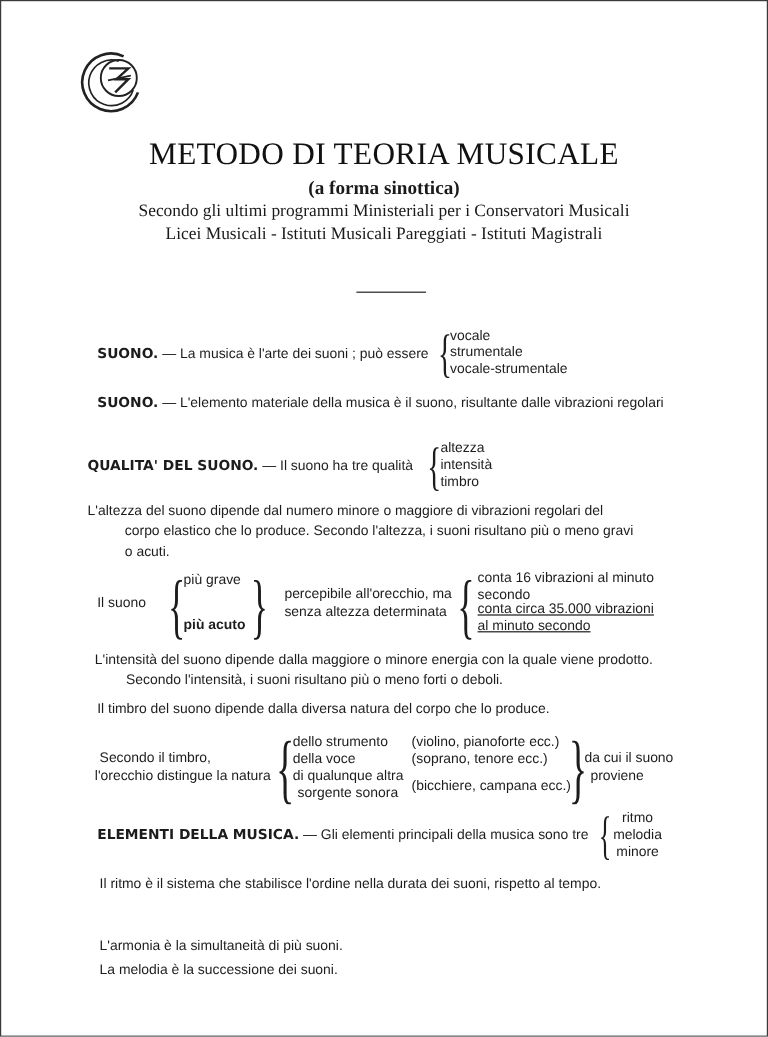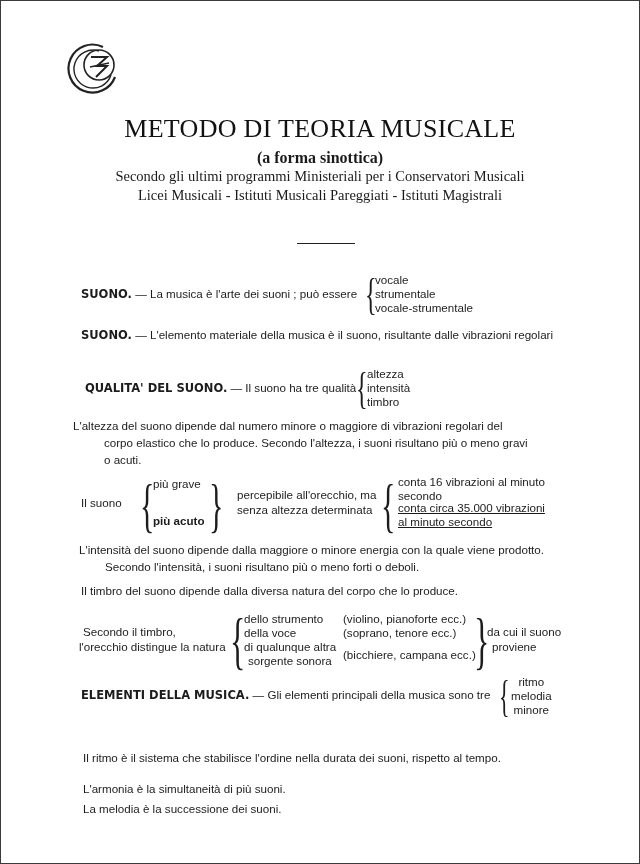--- a/index.html
+++ b/index.html
@@ -54,21 +54,21 @@
     <div>vocale</div>
     <div>strumentale</div>
     <div>vocale-strumentale</div>
   </div>
 
   <div class="abs body-txt" style="left:80px; top:327px;">
     <span class="hd">SUONO.</span>
     <span>— L'elemento materiale della musica è il suono, risultante dalle vibrazioni regolari</span>
   </div>
 
-  <div class="abs body-txt" style="left:84px; top:380px;">
+  <div class="abs body-txt" style="left:72px; top:380px;">
     <span class="hd">QUALITA' DEL SUONO.</span>
     <span>— Il suono ha tre qualità</span>
   </div>
   <div class="abs brace" style="left:355px; top:362px; font-size:44px; transform:scaleX(0.55);">{</div>
   <div class="abs body-txt list-col" style="left:366px; top:366px;">
     <div>altezza</div>
     <div>intensità</div>
     <div>timbro</div>
   </div>
 
@@ -120,17 +120,17 @@
     <span class="hd">ELEMENTI DELLA MUSICA.</span>
     <span>— Gli elementi principali della musica sono tre</span>
   </div>
   <div class="abs brace" style="left:498px; top:670px; font-size:44px; transform:scaleX(0.5);">{</div>
   <div class="abs body-txt list-col" style="left:510px; top:674px; text-align:center;">
     <div>ritmo</div>
     <div>melodia</div>
     <div>minore</div>
   </div>
 
-  <div class="abs body-txt" style="left:82px; top:750px;">Il ritmo è il sistema che stabilisce l'ordine nella durata dei suoni, rispetto al tempo.</div>
+  <div class="abs body-txt" style="left:82px; top:729px;">Il ritmo è il sistema che stabilisce l'ordine nella durata dei suoni, rispetto al tempo.</div>
   <div class="abs body-txt" style="left:82px; top:755px;margin-top:46px;">La melodia è la successione dei suoni.</div>
   <div class="abs body-txt" style="left:82px; top:781px;">L'armonia è la simultaneità di più suoni.</div>
 
 </div>
 
 </body></html>

